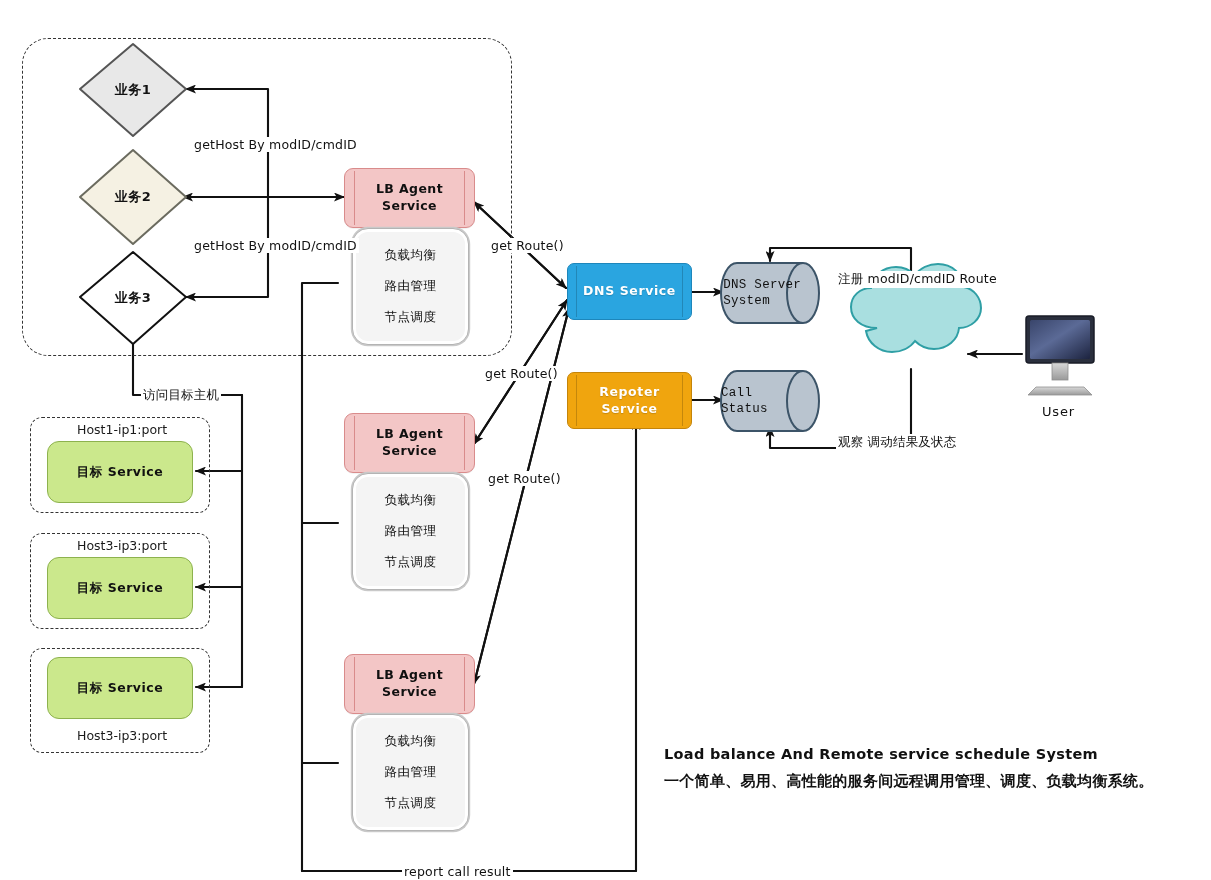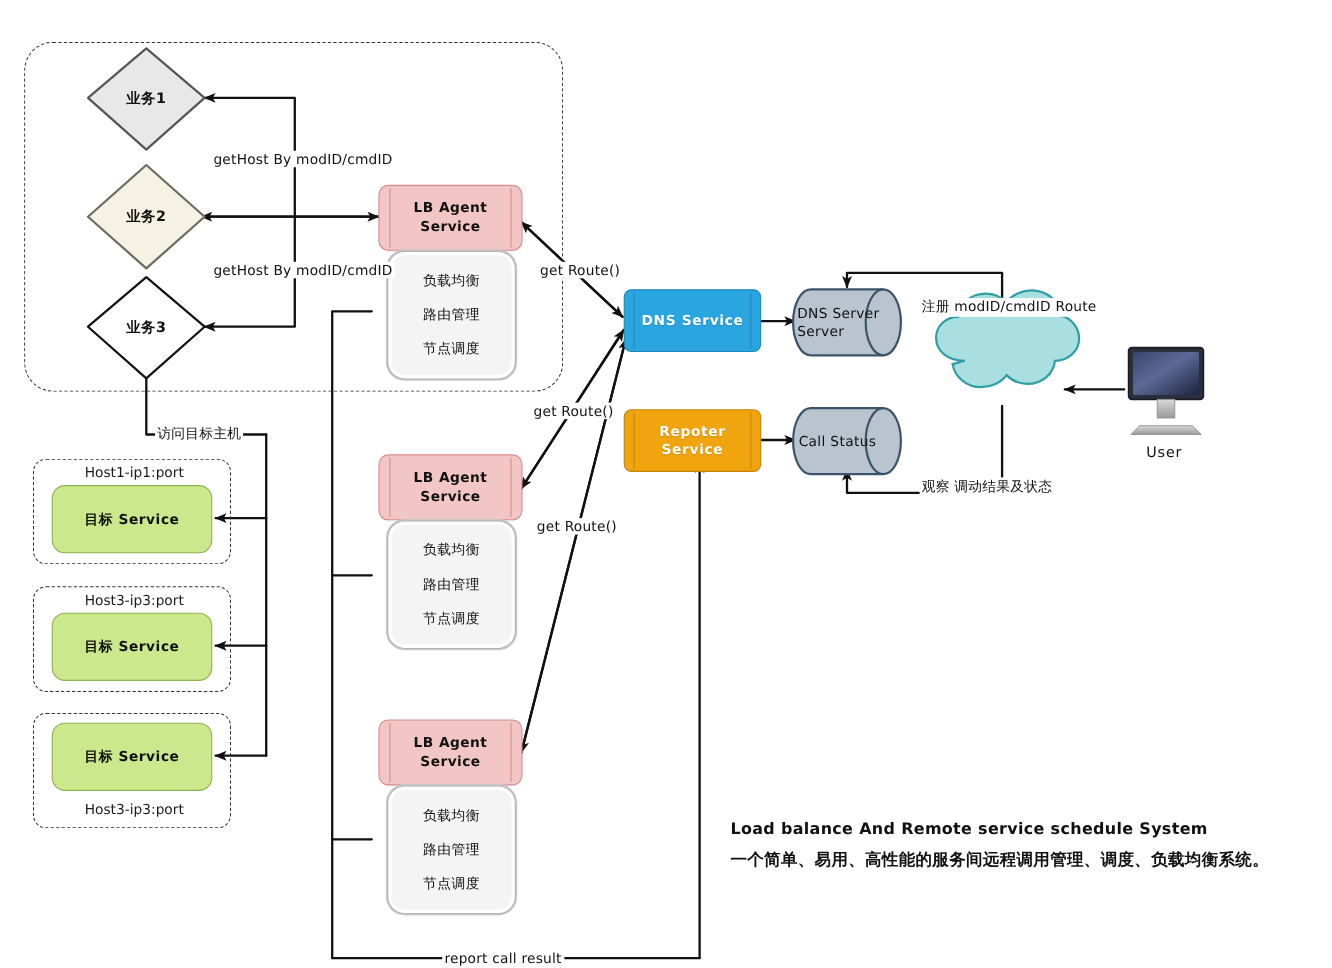--- a/index.html
+++ b/index.html
@@ -132,20 +132,21 @@
     width: 1.2px;
     background: rgba(0,0,0,0.18);
   }
   .svc-rect::before { left: 8px; }
   .svc-rect::after  { right: 8px; }
   .svc-blue   { background: #2aa5e0; border: 1.2px solid #1d86bb; }
   .svc-orange { background: #f0a50e; border: 1.2px solid #c4840a; }
   
   .cylinder {
     position: absolute;
+    font-family: Liberation Mono, monospace;
   }
   .cyl-label {
     position: absolute;
     left: 0; top: 0;
     width: 84%;
     height: 100%;
     display: flex;
     align-items: center;
     justify-content: center;
     font-size: 12.5px;
@@ -387,21 +388,21 @@
     <div>
       <span>Repoter</span><br>
       <span>Service</span>
     </div>
   </div>
 
   <div class="cylinder" style="left:721px; top:247px; width:98px; height:60px;">
     <div class="cyl-label">
       <div>
         <span>DNS Server</span><br>
-        <span>Server</span>
+        <span>System</span>
       </div>
     </div>
   </div>
 
   <div class="cylinder" style="left:721px; top:355px; width:96px; height:60px;">
     <div class="cyl-label">
       <span>Call Status</span>
     </div>
   </div>
 

